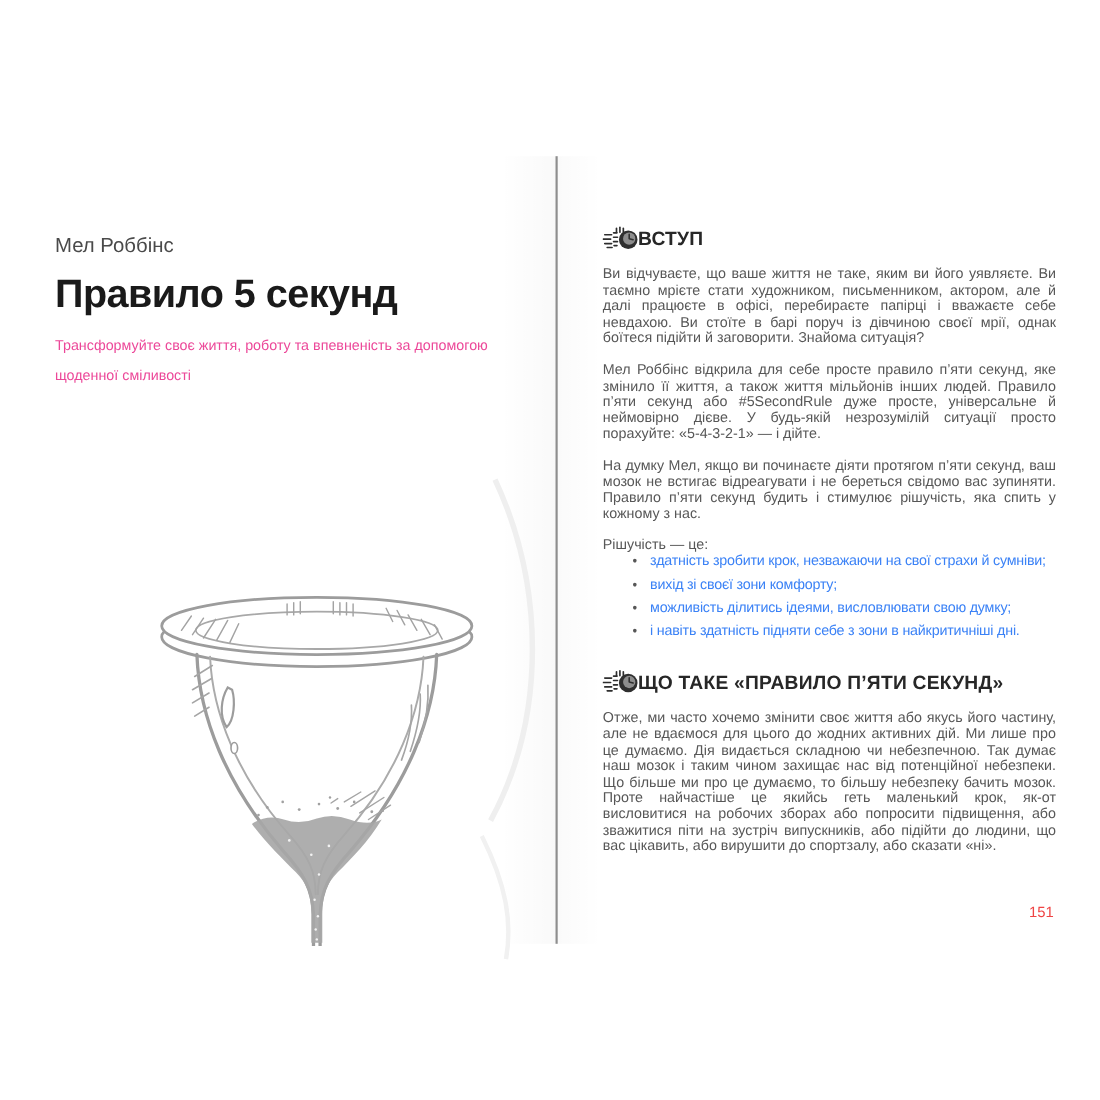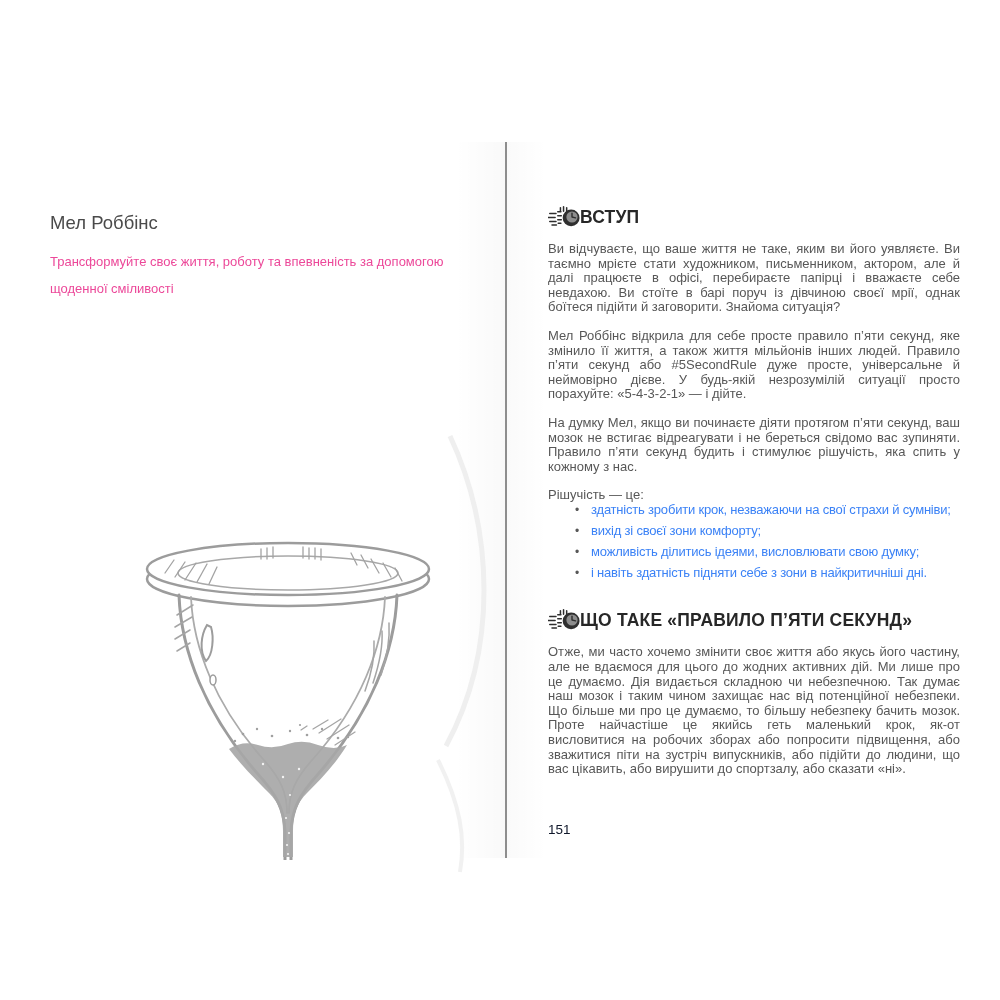--- a/index.html
+++ b/index.html
@@ -52,38 +52,39 @@
   }
   .lead-par { margin-bottom:0; }
   .bullet-list { list-style:none; margin:0 0 4px 0; padding-left:27px; }
   .bullet-list li {
     font-size:13px; line-height:14.5px; letter-spacing:-0.2px;
     color:#3b82f6; margin-bottom:6.5px; white-space:nowrap;
   }
   .bullet-list li::before { content:"•"; color:#575757; margin-right:12px; font-size:12px; }
   .page-number {
     position:absolute; left:548px; top:822px; width:410px;
-    text-align:left; font-size:13.5px; color:#0f172a;
+    text-align:right; font-size:13.5px; color:#ef4444;
   }
 </style>
 </head>
 <body>
 
 <div class="canvas">
 
   <div class="gutter-shade"></div>
   <div class="gutter-shade-right"></div>
   <div class="spine-line"></div>
   <svg class="gutter-arc" width="100" height="460" viewBox="0 0 100 460">
     <path d="M42,16 C86,110 90,230 38,326" fill="none" stroke="#efefef" stroke-width="5"></path>
     <path d="M30,340 C52,384 58,418 52,452" fill="none" stroke="#f1f1f1" stroke-width="4"></path>
   </svg>
 
   <div class="left-page">
     <div class="author">Мел Роббінс</div>
+    <div class="book-title">Правило 5 секунд</div>
     <div class="book-subtitle">Трансформуйте своє життя, роботу та впевненість за допомогою щоденної сміливості</div>
   </div>
 
   <svg class="hourglass" width="290" height="327" viewBox="0 0 290 327">
     <g stroke="#9c9c9c" fill="none" stroke-linecap="round">
 
       <ellipse cx="145" cy="46" rx="141" ry="27" fill="#ffffff" stroke-width="2.5"></ellipse>
       <ellipse cx="145" cy="36" rx="141" ry="26" fill="#ffffff" stroke-width="2.5"></ellipse>
       <ellipse cx="145" cy="40" rx="110" ry="17" stroke="#a8a8a8" stroke-width="1.6" fill="#ffffff"></ellipse>
 

